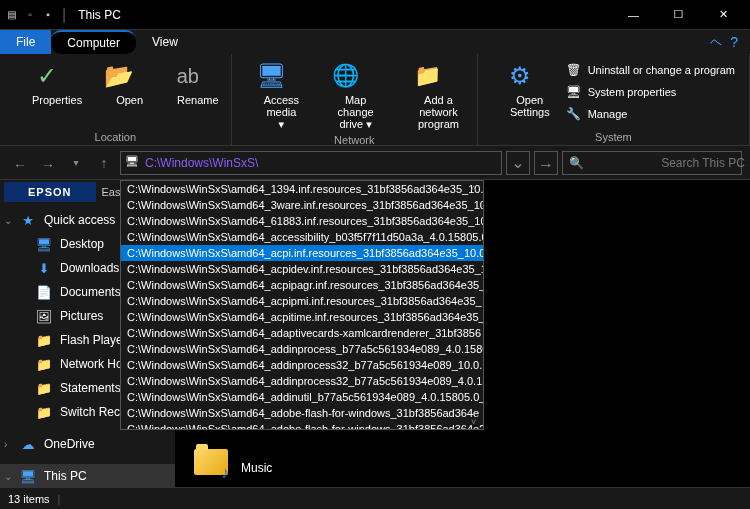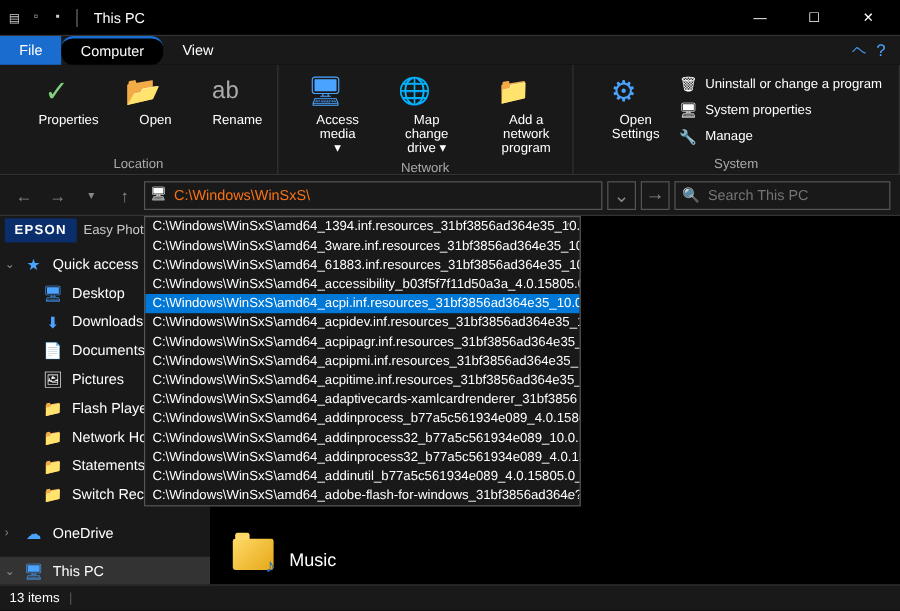--- a/index.html
+++ b/index.html
@@ -31,50 +31,50 @@
 .rb-btn .text { font-size: 11px; text-align: center; line-height: 1.1; white-space: pre-line; margin-left: 20px; }
 .rb-list { display: flex; flex-direction: column; gap: 2px; padding: 2px 6px; }
 .rb-list .item { display: flex; align-items: center; gap: 6px; font-size: 11px; padding: 2px 0; }
 .rb-list .item .li-icon { width: 16px; height: 16px; display: flex; align-items: center; justify-content: center; font-size: 12px; }
 
 
 .navbar { height: 34px; background: #191919; display: flex; align-items: center; padding: 4px 8px; gap: 4px; border-bottom: 1px solid #333; }
 .nav-arrow { width: 24px; height: 24px; display: flex; align-items: center; justify-content: center; color: #888; font-size: 14px; }
 .addr-box { flex: 1; height: 24px; background: #191919; border: 1px solid #555; display: flex; align-items: center; padding: 0 4px; position: relative; }
 .addr-box .pc-icon { width: 16px; height: 16px; margin-right: 4px; font-size: 11px; }
-.addr-box input { flex: 1; background: transparent; border: none; color: #f97316; font-size: 12px; outline: none; }
+.addr-box input { flex: 1; background: transparent; border: none; color: #8b5cf6; font-size: 12px; outline: none; }
 .addr-btn { width: 24px; height: 24px; display: flex; align-items: center; justify-content: center; color: #888; border: 1px solid #555; background: #191919; }
 .search-box { width: 180px; height: 24px; background: #191919; border: 1px solid #555; display: flex; align-items: center; padding: 0 6px; }
 .search-box .s-icon { color: #888; font-size: 12px; margin-right: 6px; }
-.search-box input { flex: 1; background: transparent; border: none; color: #888; font-size: 12px; outline: none; }
+.search-box input { flex: 1; background: transparent; border: none; color: #888; font-size: 12px; outline: none; text-align: right; }
 
 
 .dropdown { position: absolute; top: 180px; left: 120px; width: 364px; max-height: 250px; background: #191919; border: 1px solid #555; z-index: 100; font-size: 11px; overflow: hidden; }
 .dropdown .dd-item { padding: 2px 6px; white-space: nowrap; overflow: hidden; text-overflow: clip; cursor: default; }
 .dropdown .dd-item.selected { background: #0078d7; color: #fff; }
 .dropdown .scroll-ind { position: absolute; right: 2px; top: 2px; bottom: 2px; width: 10px; display: flex; flex-direction: column; justify-content: space-between; font-size: 9px; color: #888; }
 
 
 .body-area { display: flex; height: calc(100% - 30px - 24px - 92px - 34px - 22px); background: #000; }
 .epson-bar { position: absolute; top: 180px; left: 4px; height: 24px; display: flex; align-items: center; z-index: 1; }
-.epson-bar .logo { background: #0a2e6b; color: #fff; font-weight: bold; font-size: 11px; padding: 4px 8px; letter-spacing: 1px; }
+.epson-bar .logo { background: #0a2e6b; color: #fff; font-weight: bold; font-size: 11px; padding: 4px 24px; letter-spacing: 1px; }
 .epson-bar .txt { font-size: 11px; color: #ccc; padding: 0 6px; }
 
 .sidebar { width: 175px; background: #191919; padding: 28px 0 0 0; overflow: hidden; }
 .side-item { display: flex; align-items: center; gap: 8px; padding: 4px 8px 4px 20px; font-size: 12px; position: relative; white-space: nowrap; overflow: hidden; }
 .side-item.active { background: #333; }
 .side-item .chev { position: absolute; left: 4px; font-size: 10px; color: #888; }
 .side-item .s-icon { width: 16px; height: 16px; display: flex; align-items: center; justify-content: center; font-size: 13px; }
 .side-group { margin-top: 8px; }
 
 .main { flex: 1; background: #000; padding: 8px 12px; position: relative; }
 .folder-row { display: flex; gap: 20px; }
 .folder-item { display: flex; align-items: center; gap: 10px; padding: 4px; }
 .folder-item .f-icon { width: 40px; height: 40px; display: flex; align-items: center; justify-content: center; font-size: 32px; position: relative; }
-.folder-item .f-label { font-size: 15px; margin-top: 11px; }
+.folder-item .f-label { font-size: 12px; margin-top: 11px; }
 
 
 .statusbar { height: 22px; background: #191919; border-top: 1px solid #333; display: flex; align-items: center; padding: 0 8px; font-size: 11px; position: absolute; bottom: 0; left: 0; right: 0; }
 .statusbar .sep2 { color: #555; margin: 0 8px; }
 
 
 .folder-shape { width: 34px; height: 26px; background: linear-gradient(135deg,#ffd968,#e6a817); border-radius: 2px; position: relative; }
 .folder-shape::before { content:''; position:absolute; top:-5px; left:2px; width:12px; height:6px; background:#ffd968; border-radius:2px 2px 0 0; }
 .music-note { position: absolute; right: 2px; bottom: 0; font-size: 16px; color: #1a6cce; }
 
@@ -280,19 +280,20 @@
     <div class="dd-item selected">C:\Windows\WinSxS\amd64_acpi.inf.resources_31bf3856ad364e35_10.0.</div>
     <div class="dd-item">C:\Windows\WinSxS\amd64_acpidev.inf.resources_31bf3856ad364e35_1</div>
     <div class="dd-item">C:\Windows\WinSxS\amd64_acpipagr.inf.resources_31bf3856ad364e35_1</div>
     <div class="dd-item">C:\Windows\WinSxS\amd64_acpipmi.inf.resources_31bf3856ad364e35_</div>
     <div class="dd-item">C:\Windows\WinSxS\amd64_acpitime.inf.resources_31bf3856ad364e35_1</div>
     <div class="dd-item">C:\Windows\WinSxS\amd64_adaptivecards-xamlcardrenderer_31bf3856</div>
     <div class="dd-item">C:\Windows\WinSxS\amd64_addinprocess_b77a5c561934e089_4.0.1580</div>
     <div class="dd-item">C:\Windows\WinSxS\amd64_addinprocess32_b77a5c561934e089_10.0.15</div>
     <div class="dd-item">C:\Windows\WinSxS\amd64_addinprocess32_b77a5c561934e089_4.0.158</div>
     <div class="dd-item">C:\Windows\WinSxS\amd64_addinutil_b77a5c561934e089_4.0.15805.0_n</div>
+    <div class="dd-item">C:\Windows\WinSxS\amd64_adobe-flash-for-windows_31bf3856ad364e</div>
     <div class="dd-item">C:\Windows\WinSxS\amd64_adobe-flash-for-windows_31bf3856ad364e?…</div>
   </div>
 
 <div class="statusbar">
   <span>13 items</span>
   <span class="sep2">|</span>
 </div>
 
 </body></html>

